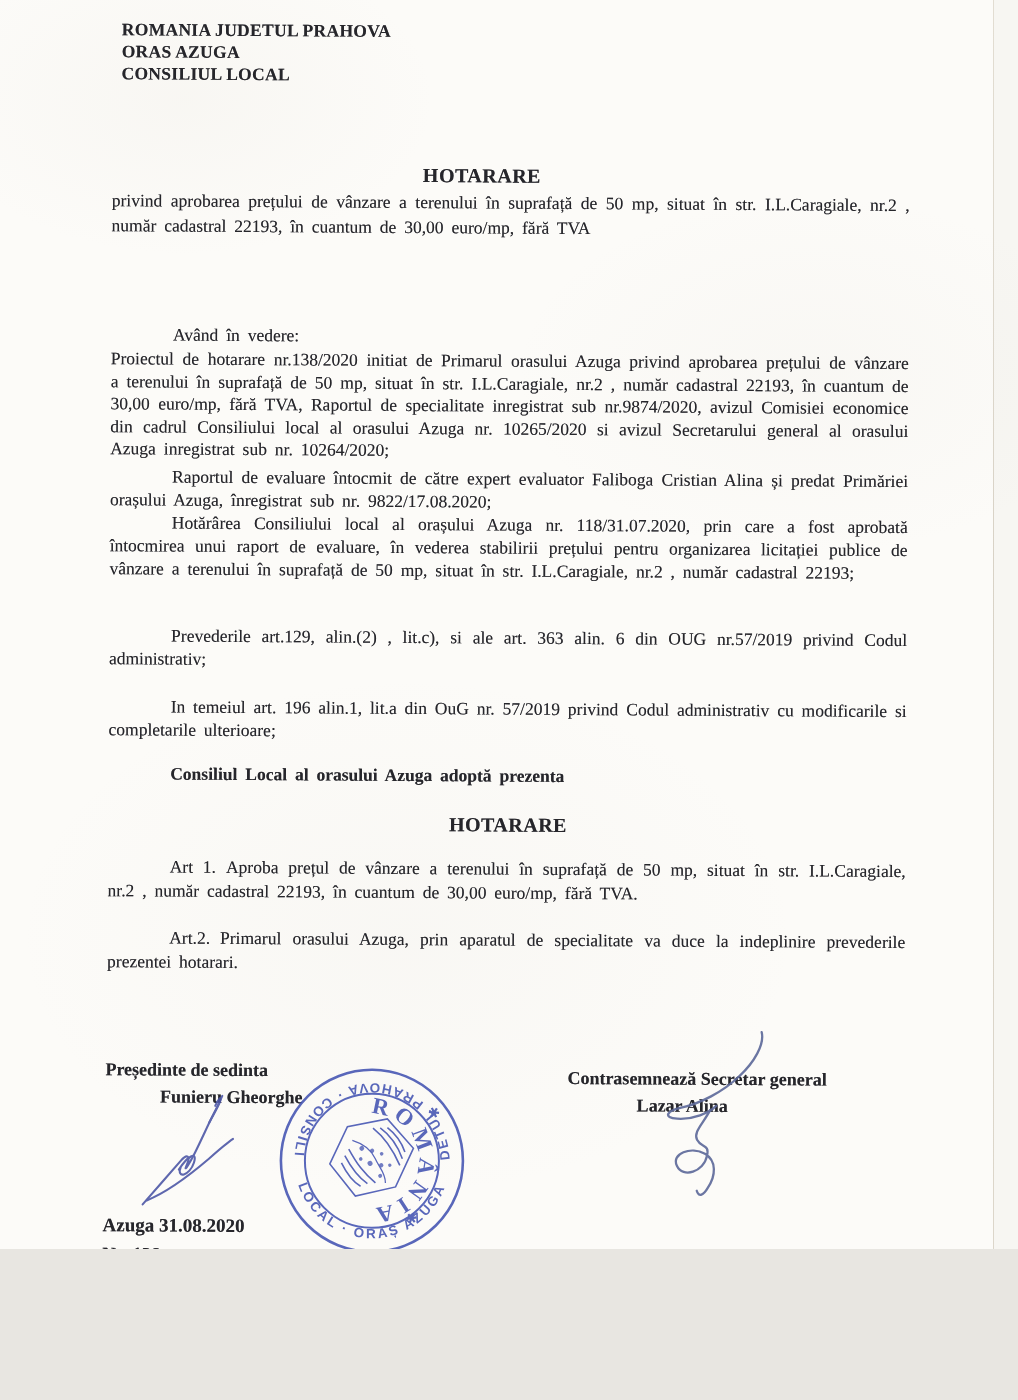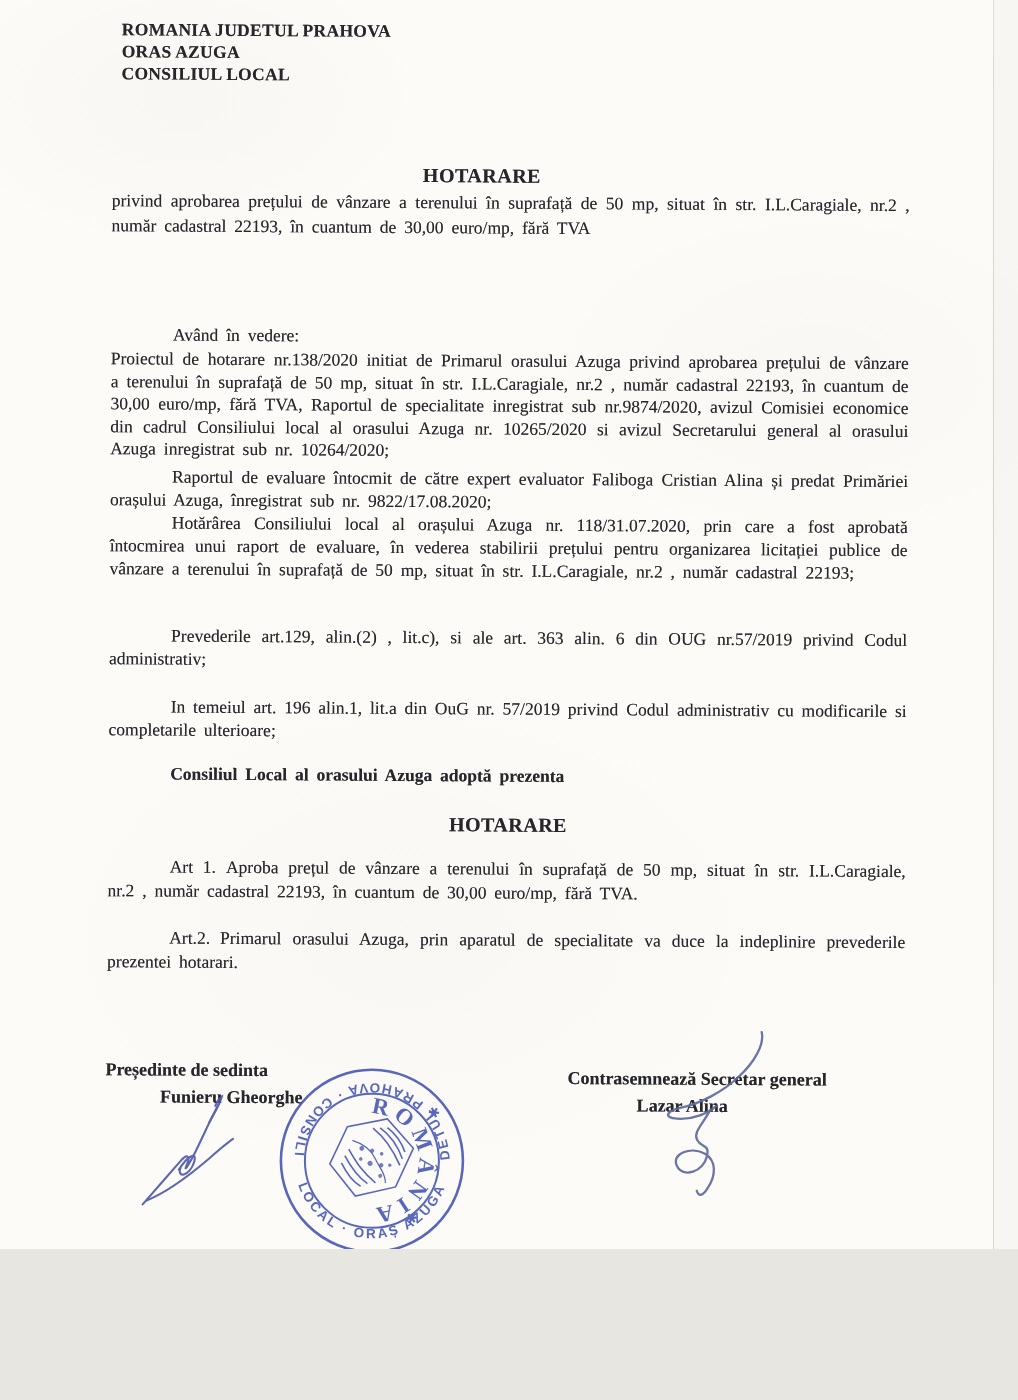--- a/index.html
+++ b/index.html
@@ -150,20 +150,24 @@
               <circle cx="103" cy="107" r="2.2"></circle>
             <circle cx="96" cy="115" r="2.0"></circle>
               <circle cx="110" cy="98" r="1.8"></circle>
             <circle cx="90" cy="90" r="1.8"></circle>
               <circle cx="110" cy="112" r="1.7"></circle>
           </g>
         </g>
       </svg>
     </div>
 
+    <div class="footer">
+      <div>Azuga 31.08.2020</div>
+      <div>Nr. 138</div>
+    </div>
 
   </div>
 
   <div class="edge-shade"></div>
   <div class="edge-line"></div>
   <div class="smudge">
     <div class="dot"></div>
     <div class="arc"></div>
   </div>
 

